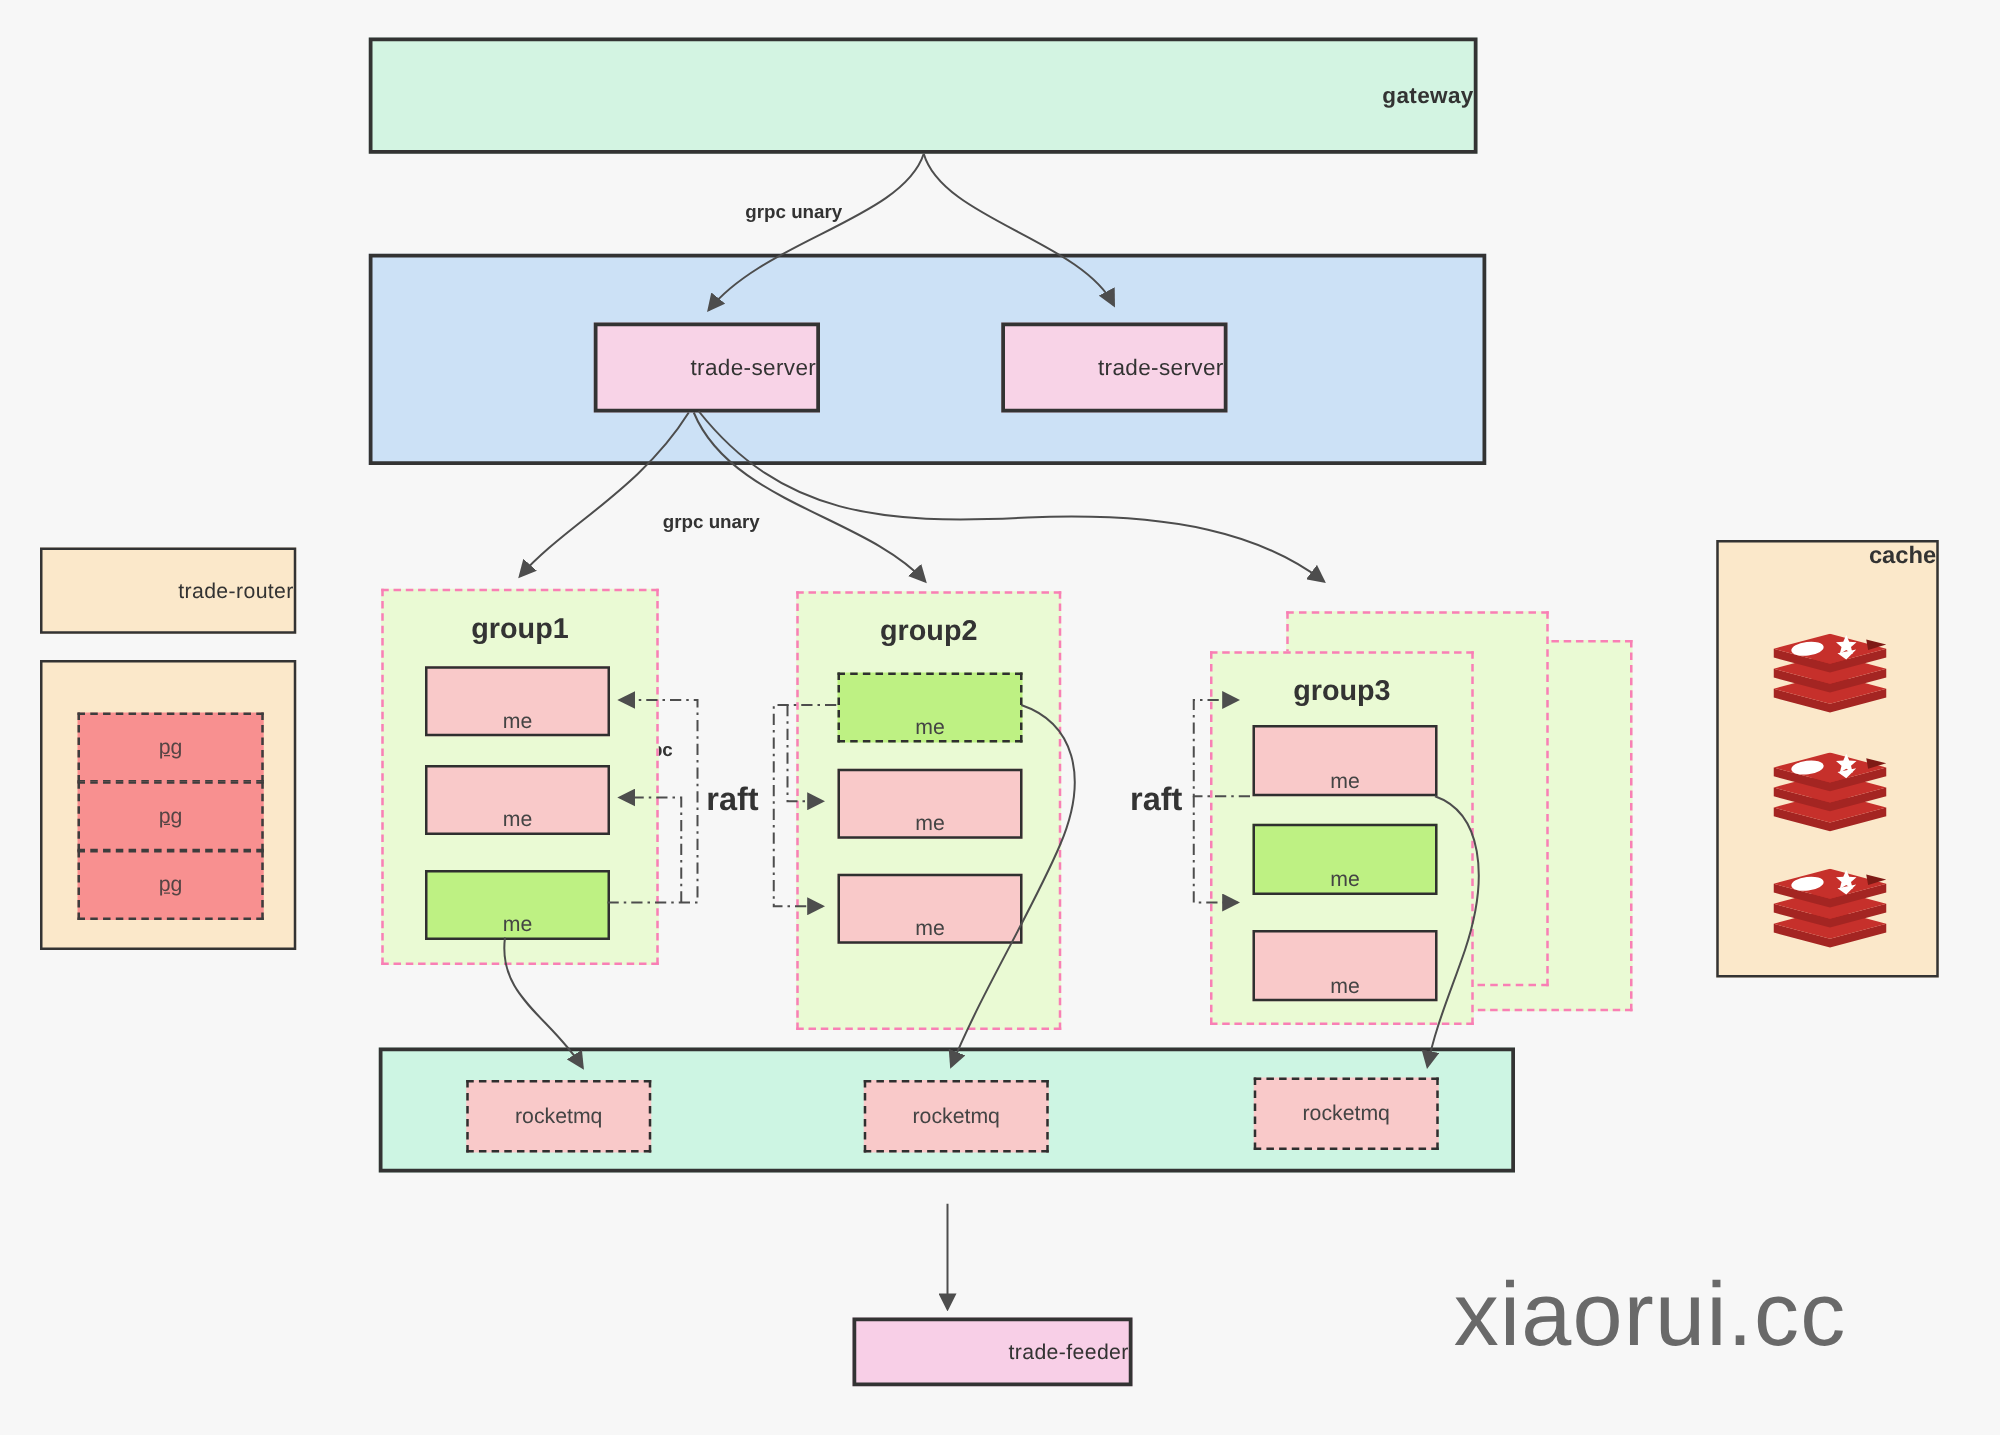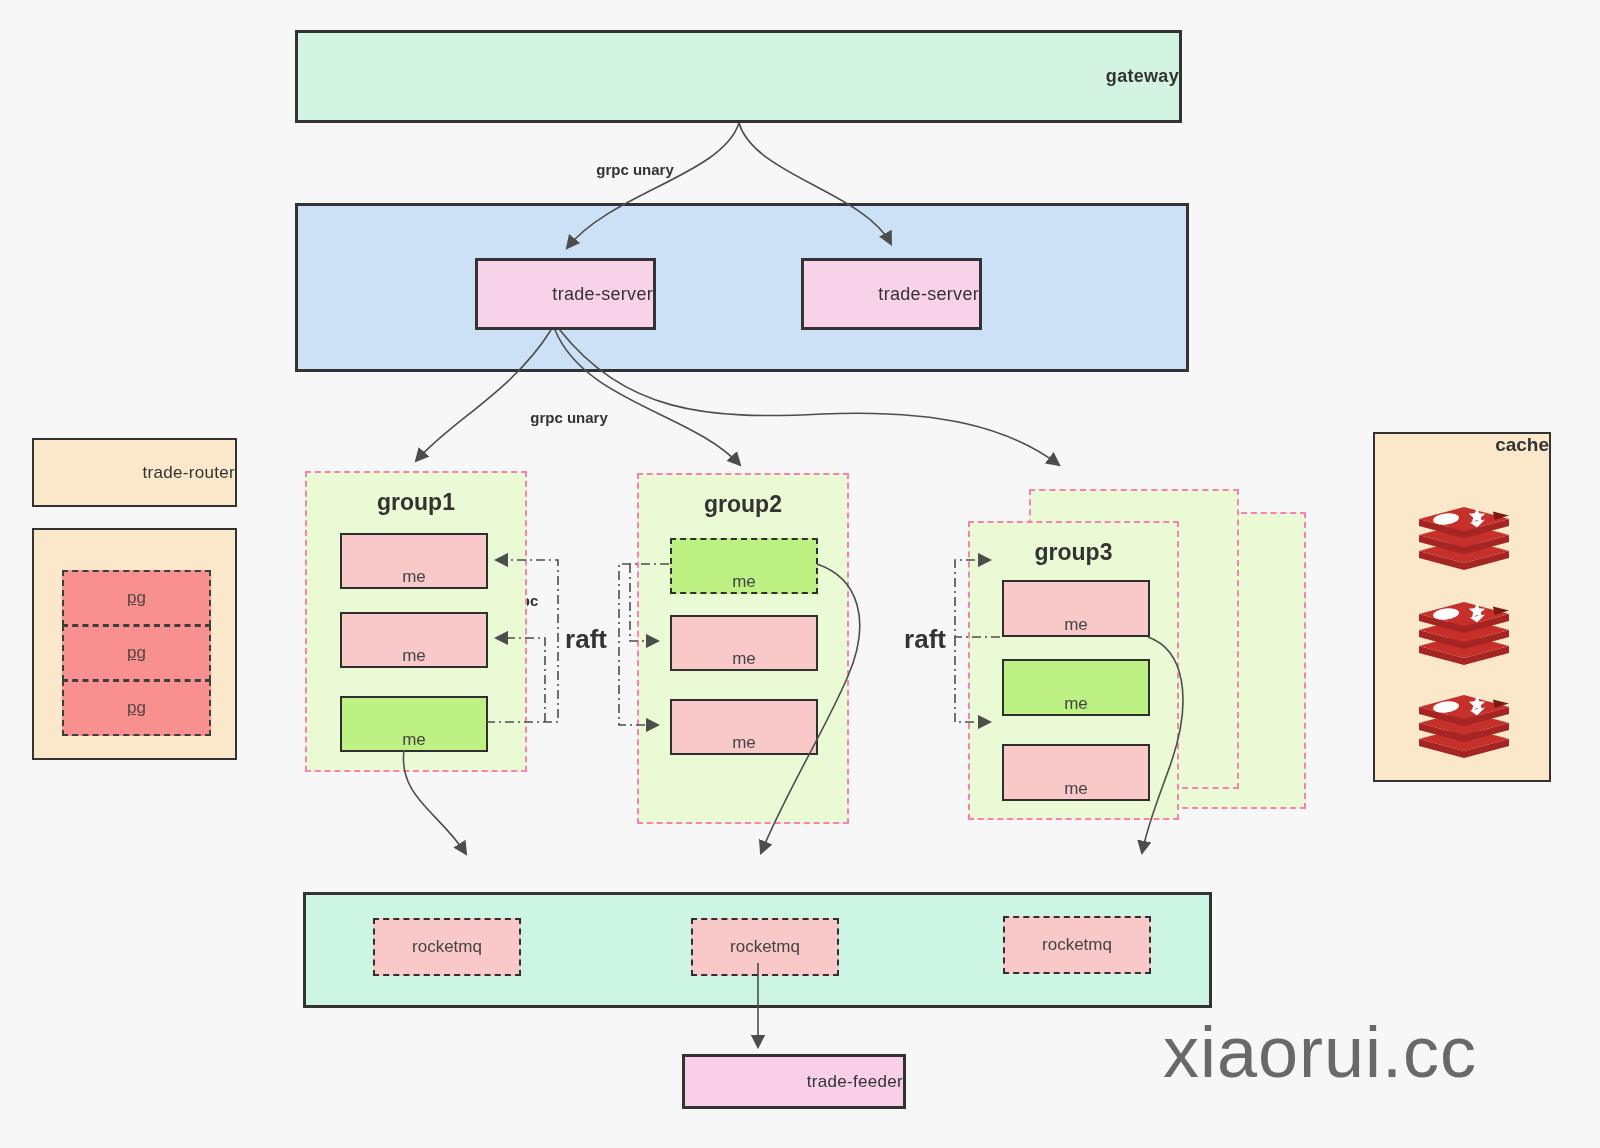--- a/index.html
+++ b/index.html
@@ -143,21 +143,21 @@
         <use href="#redis-sym"></use>
       </svg>
     <svg class="abs" style="left:39px;top:168px;" width="100" height="66" viewBox="0 0 100 66">
         <use href="#redis-sym"></use>
       </svg>
     <svg class="abs" style="left:39px;top:261px;" width="100" height="66" viewBox="0 0 100 66">
         <use href="#redis-sym"></use>
       </svg>
   </div>
 
-  <div class="abs" style="left:303px;top:892px;width:909px;height:116px;background:var(--mqmint);border:3px solid var(--ink);">
+  <div class="abs" style="left:303px;top:838px;width:909px;height:100px;background:var(--mqmint);border:3px solid var(--ink);">
     <div class="abs mqbox" style="left:67px;top:23px;width:148px;height:58px;">
       <span>rocketmq</span>
     </div>
     <div class="abs mqbox" style="left:385px;top:23px;width:148px;height:58px;">
       <span>rocketmq</span>
     </div>
     <div class="abs mqbox" style="left:697px;top:21px;width:148px;height:58px;">
       <span>rocketmq</span>
     </div>
   </div>

